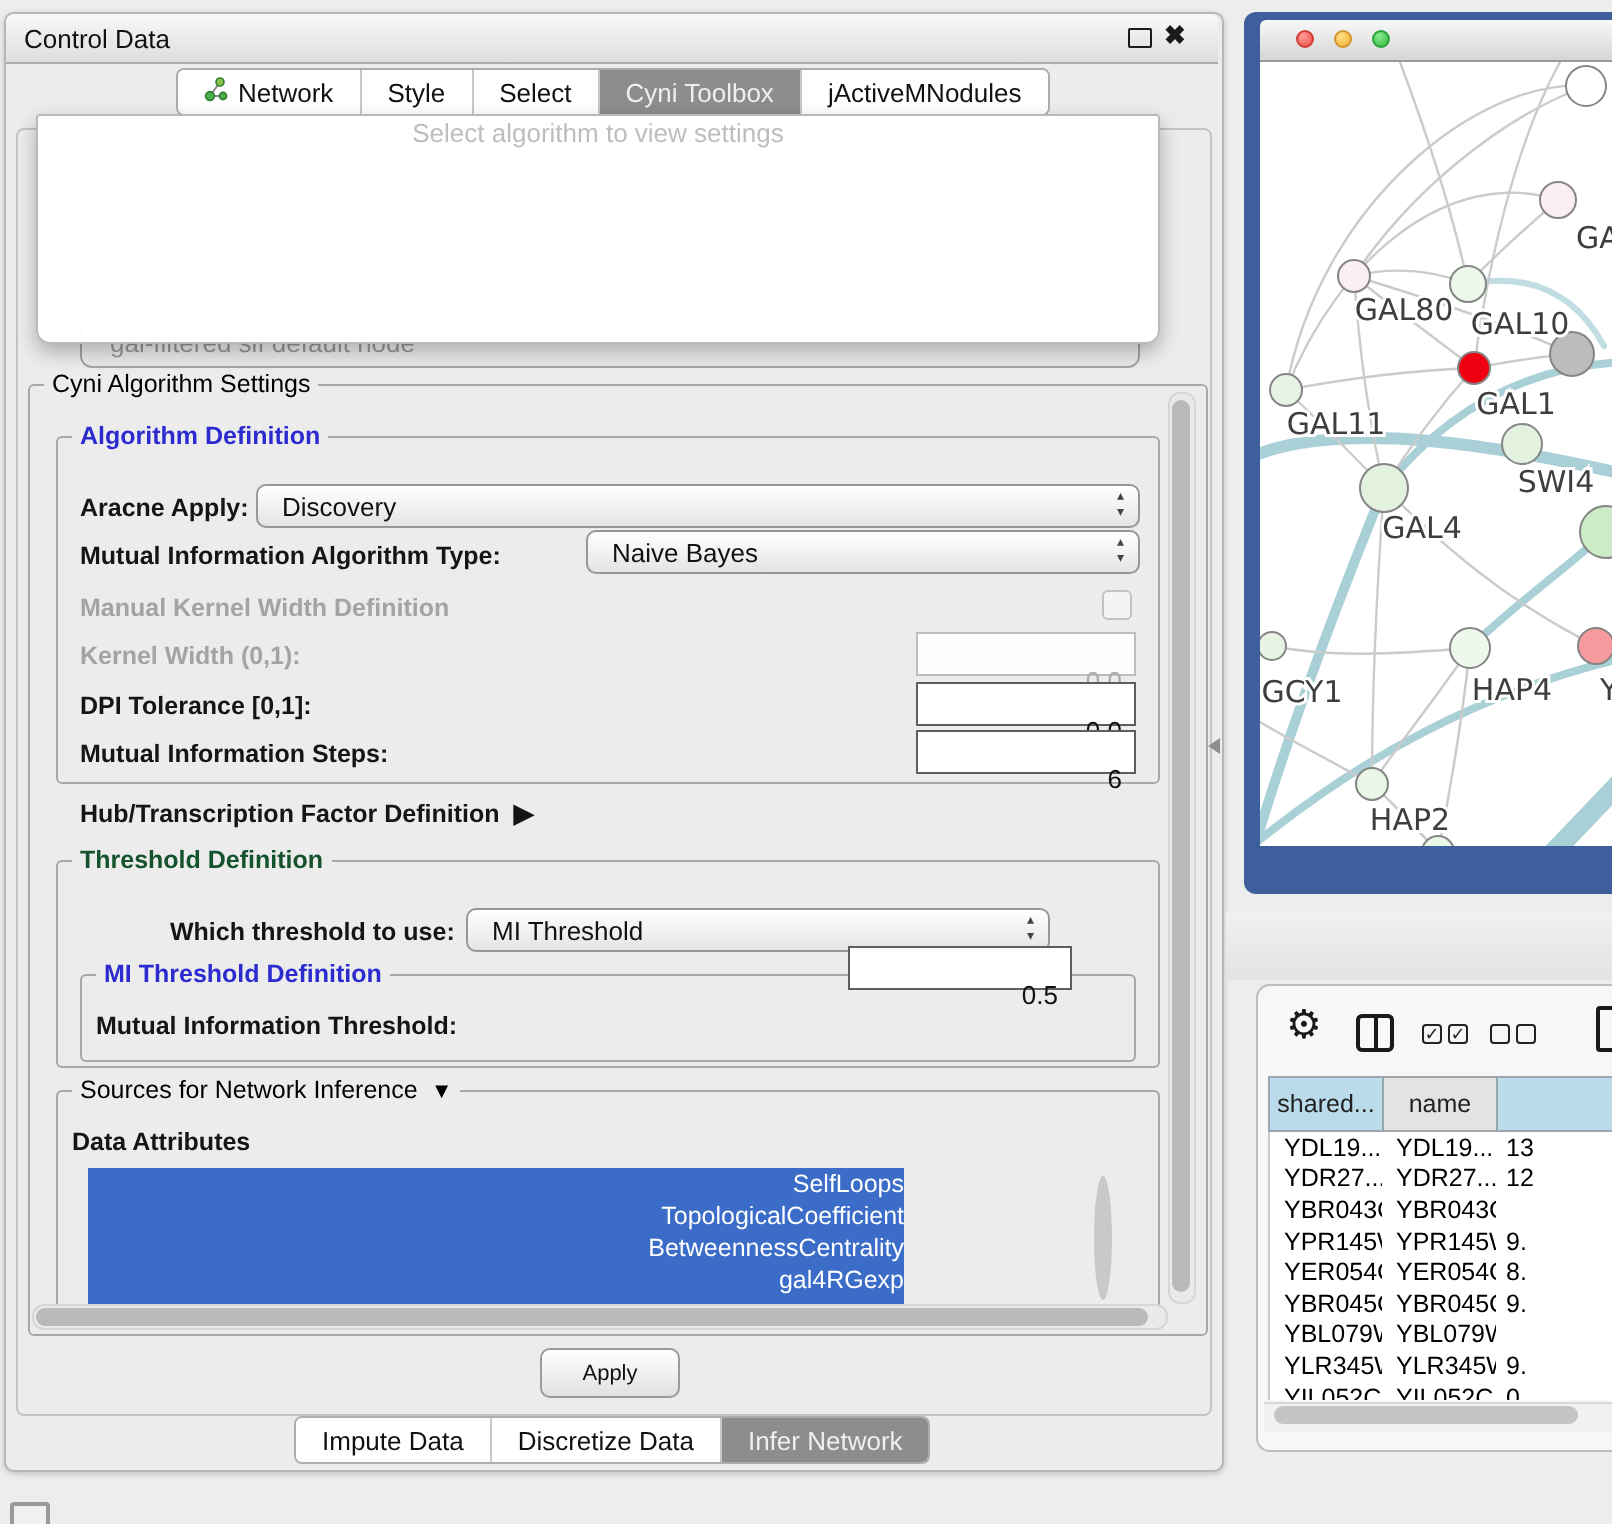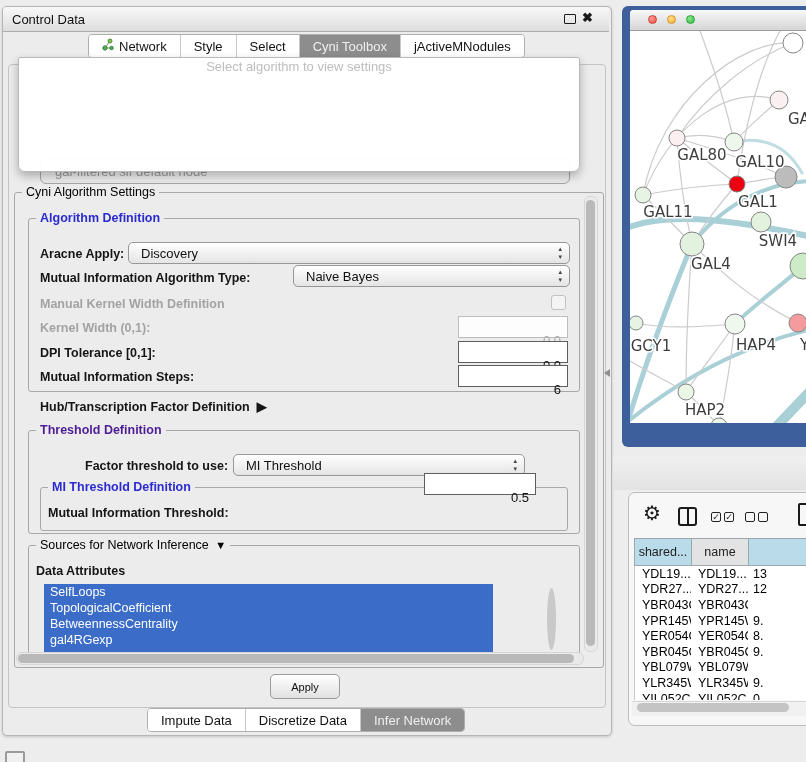--- a/index.html
+++ b/index.html
@@ -17,21 +17,21 @@
   .topTabs{left:88px;top:34px;}
   .tab{display:flex;align-items:center;gap:5px;padding:0 13px;font-size:13px;color:#111;background:#FFF;border-right:1px solid #C8C8C8;white-space:nowrap;}
   .tab:last-child{border-right:none;}
   .tab.selected{background:#8D8D8D;color:#EFEFEF;}
   
   .cp-content{left:8px;top:64px;width:596px;height:642px;border:1px solid #C4C4C4;border-radius:4px;background:#ECECEC;}
   
   .group{position:absolute;border:1px solid #A8A8A8;border-radius:3px;}
   .gtitle{position:absolute;background:#ECECEC;padding:0 4px;font-size:12.5px;white-space:nowrap;}
   .blue{color:#2B2BD0;}
-  .green{color:#4c1d95;}
+  .green{color:#14532d;}
   .lbl{position:absolute;font-size:12.5px;font-weight:bold;color:#151515;white-space:nowrap;}
   .lbl.dis{color:#A3A3A3;}
   
   .combo{position:absolute;height:22px;border:1px solid #979797;border-radius:5px;background:linear-gradient(#FFFFFF,#E4E4E4);box-sizing:border-box;font-size:13px;color:#111;display:flex;align-items:center;padding-left:12px;}
   .combo .stepper{position:absolute;right:7px;top:2px;font-size:7px;line-height:8px;color:#444;text-align:center;}
   .tfield{position:absolute;height:22px;box-sizing:border-box;border:1px solid #5E5E5E;background:#FFFFFF;font-size:13px;color:#111;text-align:right;padding:16px 6px 0 0;}
   .tfield.dis{border:1px solid #BDBDBD;color:#ABABAB;background:#FDFDFD;}
   .checkbox{position:absolute;width:15px;height:15px;border:1px solid #C2C2C2;background:#F4F4F4;border-radius:3px;box-sizing:border-box;}
   
   .attr-list{position:absolute;background:#3A6CC8;overflow:hidden;}
@@ -156,38 +156,38 @@
   <div class="abs tfield" style="left:458px;top:365px;width:110px;">6</div>
 
   <div class="abs lbl" style="left:40px;top:399px;">
     <span>Hub/Transcription Factor Definition</span>
     <span style="font-size:13px;">&nbsp;▶</span>
   </div>
 
   <div class="abs group" style="left:28px;top:430px;width:550px;height:102px;"></div>
   <div class="abs gtitle green" style="left:36px;top:423px;font-weight:bold;">Threshold Definition</div>
 
-  <div class="abs lbl" style="left:85px;top:459px;">Factor threshold to use:</div>
+  <div class="abs lbl" style="left:85px;top:459px;">Which threshold to use:</div>
   <div class="abs combo" style="left:233px;top:454px;width:292px;">
     <span>MI Threshold</span>
     <span class="stepper">▴<br>▾</span>
   </div>
 
   <div class="abs group" style="left:40px;top:487px;width:526px;height:42px;"></div>
   <div class="abs gtitle blue" style="left:48px;top:480px;font-weight:bold;text-align:center;">MI Threshold Definition</div>
   <div class="abs lbl" style="left:48px;top:506px;">Mutual Information Threshold:</div>
   <div class="abs tfield" style="left:424px;top:473px;width:112px;">0.5</div>
 
   <div class="abs group" style="left:28px;top:545px;width:550px;height:113px;"></div>
   <div class="abs gtitle" style="left:36px;top:538px;">
     <span>Sources for Network Inference</span>
     <span style="font-size:11px;">&nbsp;▼</span>
   </div>
   <div class="abs lbl" style="left:36px;top:564px;">Data Attributes</div>
-  <div class="abs attr-list" style="left:44px;top:584px;width:449px;height:72px;">
+  <div class="abs attr-list" style="left:44px;top:584px;width:408px;height:72px;text-align:right;">
       <div class="attr-item">SelfLoops</div>
       <div class="attr-item">TopologicalCoefficient</div>
       <div class="attr-item">BetweennessCentrality</div>
       <div class="attr-item">gal4RGexp</div>
     </div>
   <div class="abs sb-thumb light" style="left:547px;top:588px;width:9px;height:62px;"></div>
 
   <div class="abs sb-track-v" style="left:584px;top:196px;width:14px;height:456px;"></div>
   <div class="abs sb-thumb" style="left:586px;top:200px;width:9px;height:446px;"></div>
   <div class="abs sb-track-v" style="left:16px;top:652px;width:568px;height:13px;"></div>

